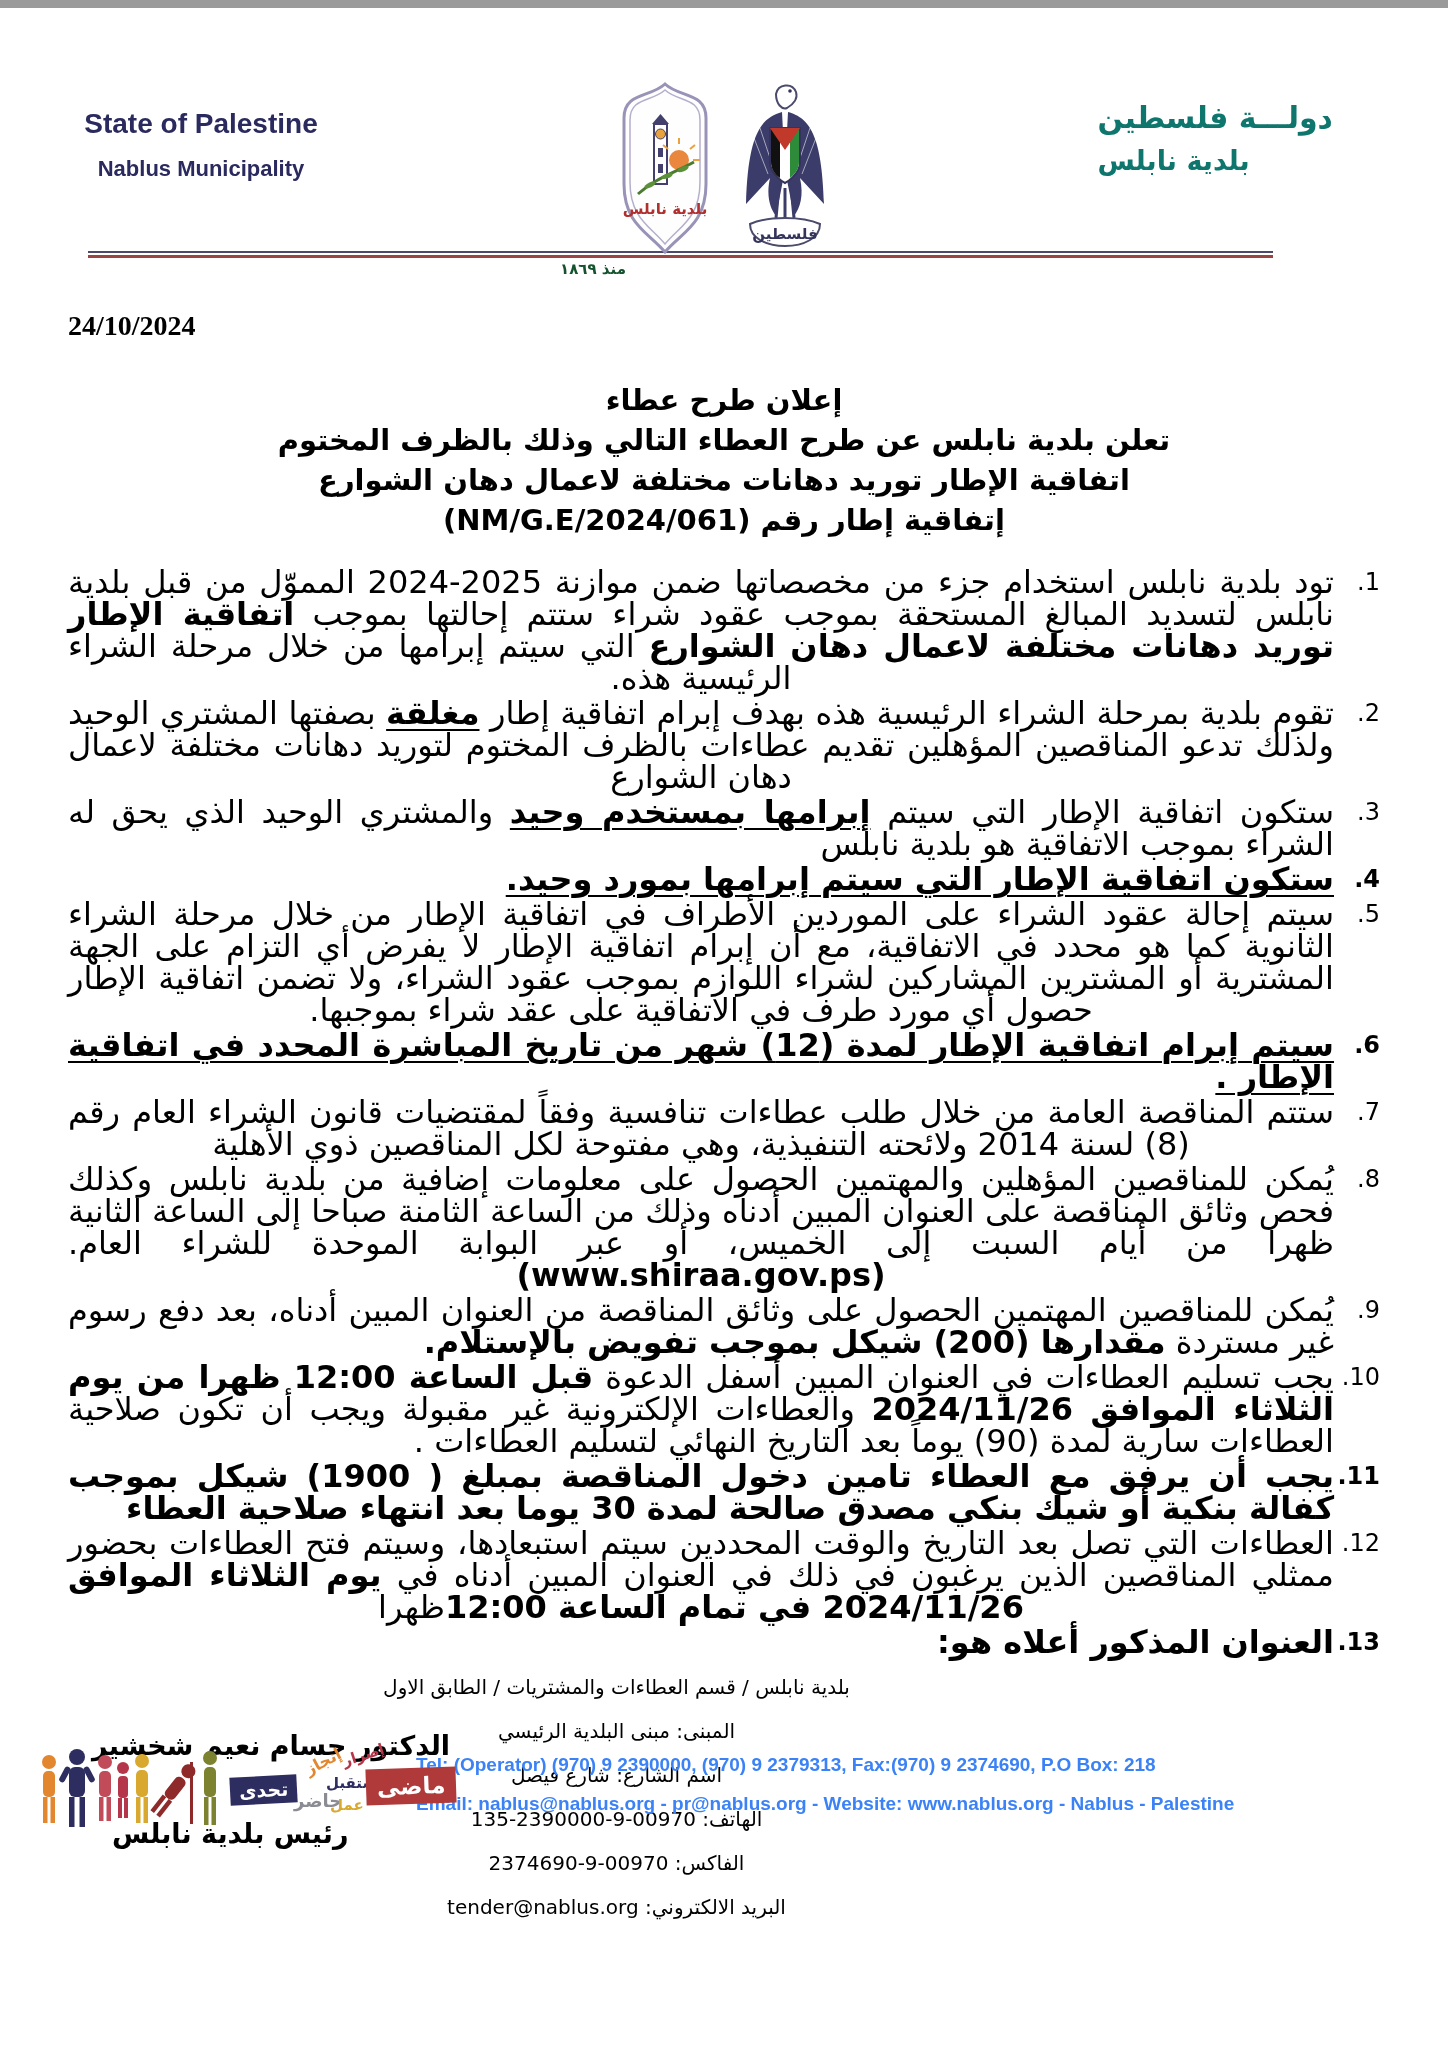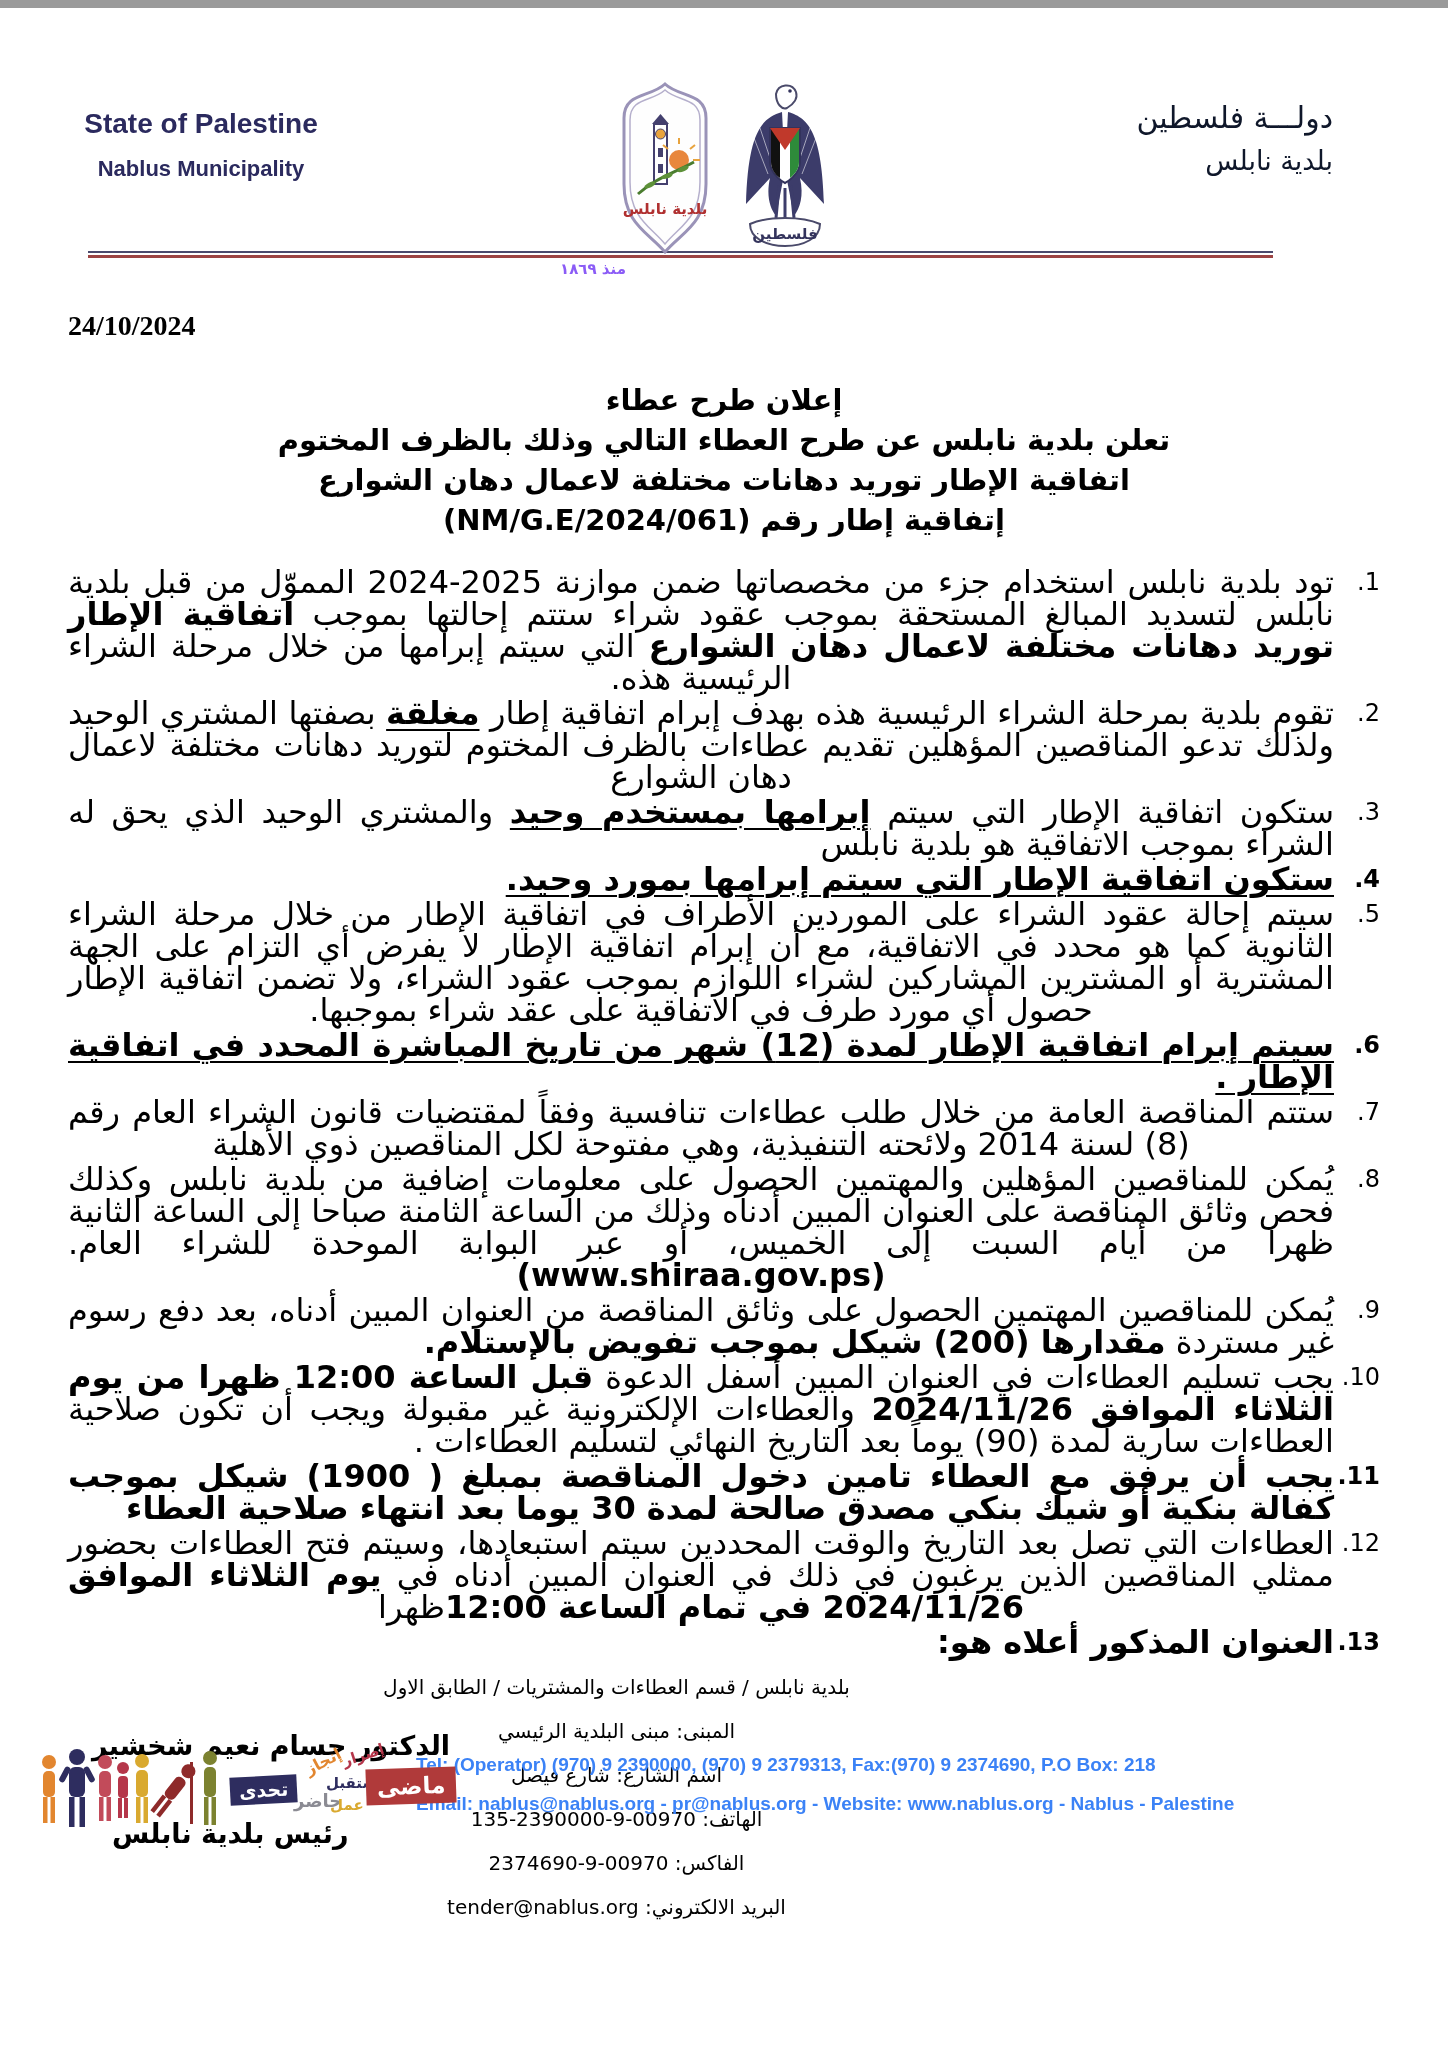--- a/index.html
+++ b/index.html
@@ -5,28 +5,28 @@
   html,body{margin:0;padding:0;background:#9a9a9a;}
   .page{width:1448px;height:2048px;background:#ffffff;margin:8px auto;position:relative;overflow:hidden;
         font-family:"DejaVu Sans",sans-serif;color:#000;}
 
   
   .letterhead{position:relative;height:262px;}
   .lh-en{position:absolute;left:66px;top:100px;width:270px;text-align:center;color:#2b2a5e;
          font-family:"Liberation Sans",sans-serif;font-weight:bold;}
   .lh-en .l1{font-size:28px;}
   .lh-en .l2{font-size:22px;margin-top:16px;}
-  .lh-ar{position:absolute;right:115px;top:92px;text-align:right;color:#0f172a;font-weight:normal;direction:rtl;}
+  .lh-ar{position:absolute;right:115px;top:92px;text-align:left;color:#0f766e;font-weight:bold;direction:rtl;}
   .lh-ar .l1{font-size:30px;letter-spacing:1px;}
   .lh-ar .l2{font-size:27px;margin-top:10px;}
   .lh-logos{position:absolute;left:50%;transform:translateX(-50%);top:70px;display:flex;gap:16px;
             align-items:flex-end;z-index:2;}
   .rule{position:absolute;left:88px;right:175px;top:243px;height:2px;
         border-top:2px solid #4a4a6e;border-bottom:3px solid #9c4444;}
-  .since{position:absolute;top:252px;left:560px;font-size:15px;font-weight:bold;color:#8b5cf6;z-index:3;}
+  .since{position:absolute;top:252px;left:560px;font-size:15px;font-weight:bold;color:#14532d;z-index:3;}
 
   
   .date{margin:40px 0 0 68px;direction:ltr;text-align:left;
         font-family:"Liberation Serif",serif;font-weight:bold;font-size:28px;}
   .title-block{margin-top:38px;text-align:center;direction:rtl;font-weight:bold;font-size:29px;line-height:40px;}
 
   
   .items{list-style:none;margin:26px 68px 0 68px;padding:0;direction:rtl;}
   .item{display:flex;align-items:flex-start;margin-top:3px;}
   .num{flex:0 0 46px;font-size:24px;line-height:32px;}

